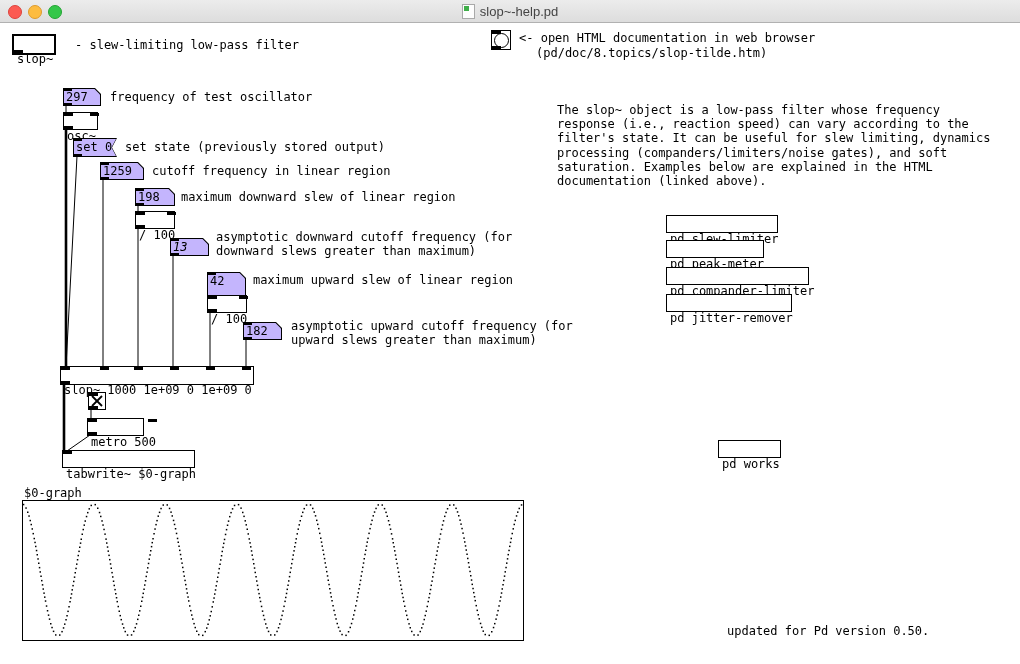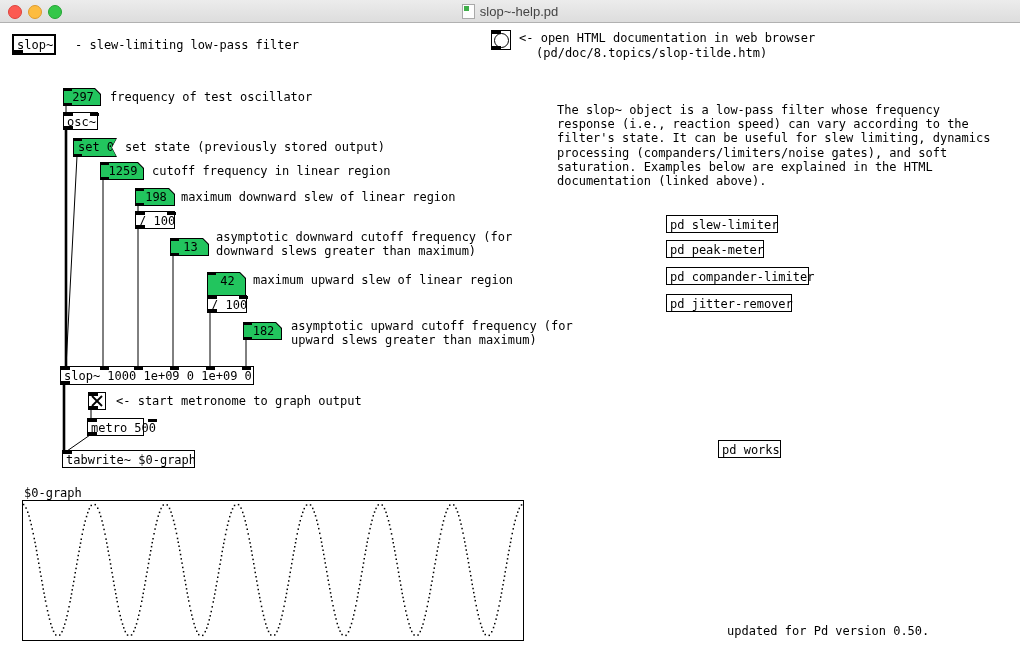--- a/index.html
+++ b/index.html
@@ -15,25 +15,25 @@
   #titlewrap{position:absolute;left:0;top:0;width:100%;height:22px;display:flex;
              align-items:center;justify-content:center;gap:5px;
              font-family:"Liberation Sans",sans-serif;font-size:13px;color:#444;}
   #docicon{width:11px;height:13px;background:#fdfdfd;border:1px solid #a9a9a9;position:relative;}
   #docicon::after{content:"";position:absolute;left:1px;top:1px;width:5px;height:5px;background:#3fae49;}
   
   #canvas{position:absolute;inset:0;background:#fff;}
   svg.layer{position:absolute;left:0;top:0;}
   
   .pbox{position:absolute;box-sizing:border-box;background:#fff;}
-  .pbox span{display:block;padding:2px 0 0 3px;white-space:pre;}
+  .pbox span{display:block;padding:16px 0 0 3px;white-space:pre;}
   .obj{border:1px solid #000;}
   .obj.thick{border-width:2px;}
   .numouter,.msgouter{background:#000;}
-  .num-in,.msg-in{position:absolute;inset:1px;background:#22c55e;text-align:center;}
+  .num-in,.msg-in{position:absolute;inset:1px;background:#c4b5fd;}
   .num-in{padding:1px 0 0 2px;white-space:pre;}
   .msg-in{padding:1px 0 0 2px;white-space:pre;}
   .numouter{clip-path:polygon(0 0,calc(100% - 6px) 0,100% 6px,100% 100%,0 100%);}
   .numouter .num-in{clip-path:polygon(0 0,calc(100% - 5.5px) 0,100% 5.5px,100% 100%,0 100%);}
   .msgouter{clip-path:polygon(0 0,100% 0,calc(100% - 5px) 50%,100% 100%,0 100%);}
   .msgouter .msg-in{clip-path:polygon(0 0,100% 0,calc(100% - 4.5px) 50%,100% 100%,0 100%);}
   .tab{position:absolute;width:9px;height:3px;background:#000;}
   .tab.b{bottom:0;} .tab.t{top:0;}
   .comment{position:absolute;white-space:pre;line-height:14.2px;}
   .bangcircle{position:absolute;inset:1.5px;border:1.5px solid #000;border-radius:50%;background:#fff;}
@@ -92,21 +92,21 @@
         <div class="num-in">198</div>
         <i class="tab t" style="left: 0px;"></i>
         <i class="tab b" style="left: 0px;"></i>
       </div>
       <div class="pbox obj" style="left: 135px; top: 211px; width: 40px; height: 18px;">
         <span>/ 100</span>
         <i class="tab t" style="left: 0px;"></i>
         <i class="tab t" style="left: 31px;"></i>
         <i class="tab b" style="left: 0px;"></i>
       </div>
-      <div class="pbox numouter" style="left: 170px; top: 238px; width: 39px; height: 18px;">
+      <div class="pbox numouter" style="left: 170px; top: 238px; width: 39px; height: 18px; font-style: italic;">
         <div class="num-in">13</div>
         <i class="tab t" style="left: 0px;"></i>
         <i class="tab b" style="left: 0px;"></i>
       </div>
       <div class="pbox numouter" style="left: 207px; top: 272px; width: 39px; height: 32px;">
         <div class="num-in">42</div>
         <i class="tab t" style="left: 0px;"></i>
         <i class="tab b" style="left: 0px;"></i>
       </div>
       <div class="pbox obj" style="left: 207px; top: 295px; width: 40px; height: 18px;">
@@ -164,21 +164,20 @@
       <div class="comment" style="left: 536px; top: 46px;">(pd/doc/8.topics/slop-tilde.htm)</div>
       <div class="comment" style="left: 110px; top: 90px;">frequency of test oscillator</div>
       <div class="comment" style="left: 125px; top: 140px;">set state (previously stored output)</div>
       <div class="comment" style="left: 152px; top: 164px;">cutoff frequency in linear region</div>
       <div class="comment" style="left: 181px; top: 190px;">maximum downward slew of linear region</div>
       <div class="comment" style="left: 216px; top: 230px;">asymptotic downward cutoff frequency (for
 downward slews greater than maximum)</div>
       <div class="comment" style="left: 253px; top: 273px; text-align: center;">maximum upward slew of linear region</div>
       <div class="comment" style="left: 291px; top: 319px;">asymptotic upward cutoff frequency (for
 upward slews greater than maximum)</div>
-      <div class="comment" style="left: 116px; top: 394px;">&lt;- start metronome to graph output</div>
       <div class="comment" style="left: 557px; top: 103px;">The slop~ object is a low-pass filter whose frequency
 response (i.e., reaction speed) can vary according to the
 filter's state. It can be useful for slew limiting, dynamics
 processing (companders/limiters/noise gates), and soft
 saturation. Examples below are explained in the HTML
 documentation (linked above).</div>
       <div class="comment" style="left: 24px; top: 486px;">$0-graph</div>
       <div class="comment" style="left: 727px; top: 624px;">updated for Pd version 0.50.</div>
       <svg width="1020" height="664" class="layer">
         <rect x="22.5" y="500.5" width="501" height="140" fill="none" stroke="#000" stroke-width="1"></rect>

